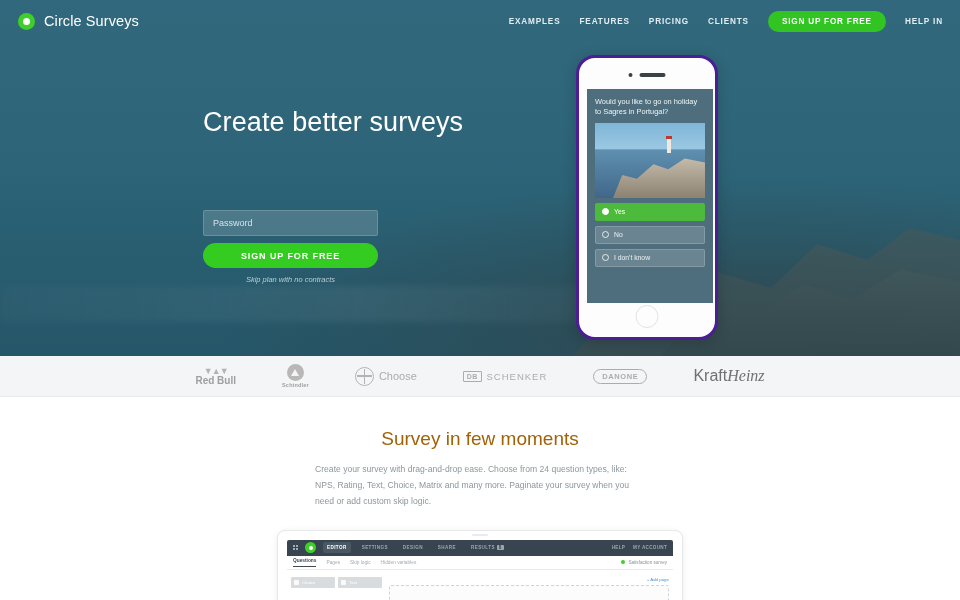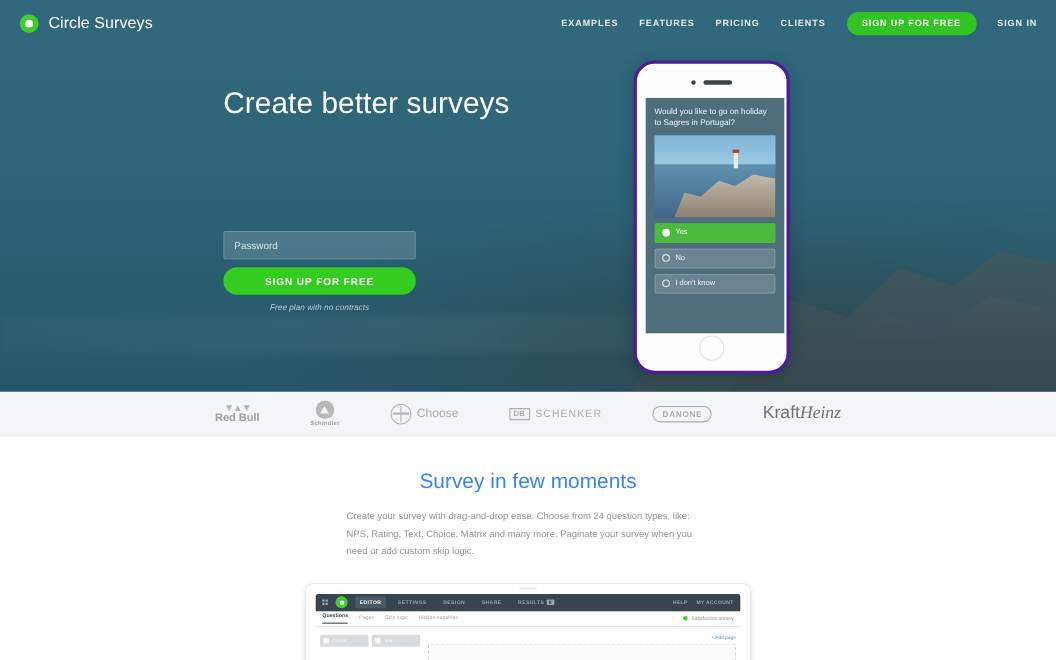--- a/index.html
+++ b/index.html
@@ -72,21 +72,21 @@
     text-decoration:none; white-space:nowrap;
   }
   .nav-cta {
     background:#31c423; color:#fff; font-size:8.2px; font-weight:bold;
     letter-spacing:.8px; padding:6px 14px; border-radius:11px;
     border:none; white-space:nowrap; cursor:pointer;
   }
 
   
   .hero-inner { position:relative; z-index:5; width:960px; height:356px; }
-  .hero-copy { position:absolute; left:203px; top:80px; width:300px; }
+  .hero-copy { position:absolute; left:203px; top:108px; width:300px; }
   .hero-title {
     color:#ffffff; font-size:27px; font-weight:normal; letter-spacing:.1px;
     line-height:1.1; margin-bottom:18px;
   }
   .hero-sub {
     color:#c4d6dc; font-size:10.5px; line-height:1.75; font-weight:normal;
   }
 
   .signup { position:absolute; left:203px; top:210px; width:175px; }
   .field {
@@ -211,21 +211,21 @@
     border:1.5px solid #a7adb2; border-radius:10px;
     padding:2px 8px; font-size:7.5px; font-weight:bold; letter-spacing:.6px;
     color:#a7adb2;
   }
   .kraft { font-size:16px; color:#8b5cf6; white-space:nowrap; }
   .kraft .heinz { font-family:"Liberation Serif", serif; font-style:italic; }
 
   
   .feature { width:960px; background:#fff; padding-top:31px; }
   .feature h2 {
-    text-align:center; color:#3b82f6; font-size:19px;
+    text-align:center; color:#a16207; font-size:19px;
     font-weight:normal; margin-bottom:12px;
   }
   .feature p {
     width:330px; margin:0 auto; text-align:left;
     color:#8d979d; font-size:8.6px; line-height:1.85;
   }
 
   
   .app-wrap {
     width:406px; margin:20px auto 0; height:90px;
@@ -304,33 +304,33 @@
           <i></i>
         </span>
       <span class="brand-name">Circle Surveys</span>
     </div>
     <div class="nav-right">
       <a class="nav-link" href="#">EXAMPLES</a>
       <a class="nav-link" href="#">FEATURES</a>
       <a class="nav-link" href="#">PRICING</a>
       <a class="nav-link" href="#">CLIENTS</a>
       <button class="nav-cta">SIGN UP FOR FREE</button>
-      <a class="nav-link" href="#">SIGN IN</a>
+      <a class="nav-link" href="#">HELP IN</a>
     </div>
   </div>
 
   <div class="hero-inner">
     <div class="hero-copy">
       <h1 class="hero-title">Create better surveys</h1>
     </div>
 
     <div class="signup">
       <input class="field" type="password" placeholder="Password" style="">
       <button class="signup-btn">SIGN UP FOR FREE</button>
-      <div class="signup-note">Free plan with no contracts</div>
+      <div class="signup-note">Skip plan with no contracts</div>
     </div>
 
     <div class="phone">
       <div class="phone-speaker">
         <span class="phone-cam"></span>
         <span class="phone-grille"></span>
       </div>
       <div class="phone-screen">
         <div class="q-text">Would you like to go on holiday to Sagres in Portugal?</div>
         <div class="q-photo">

